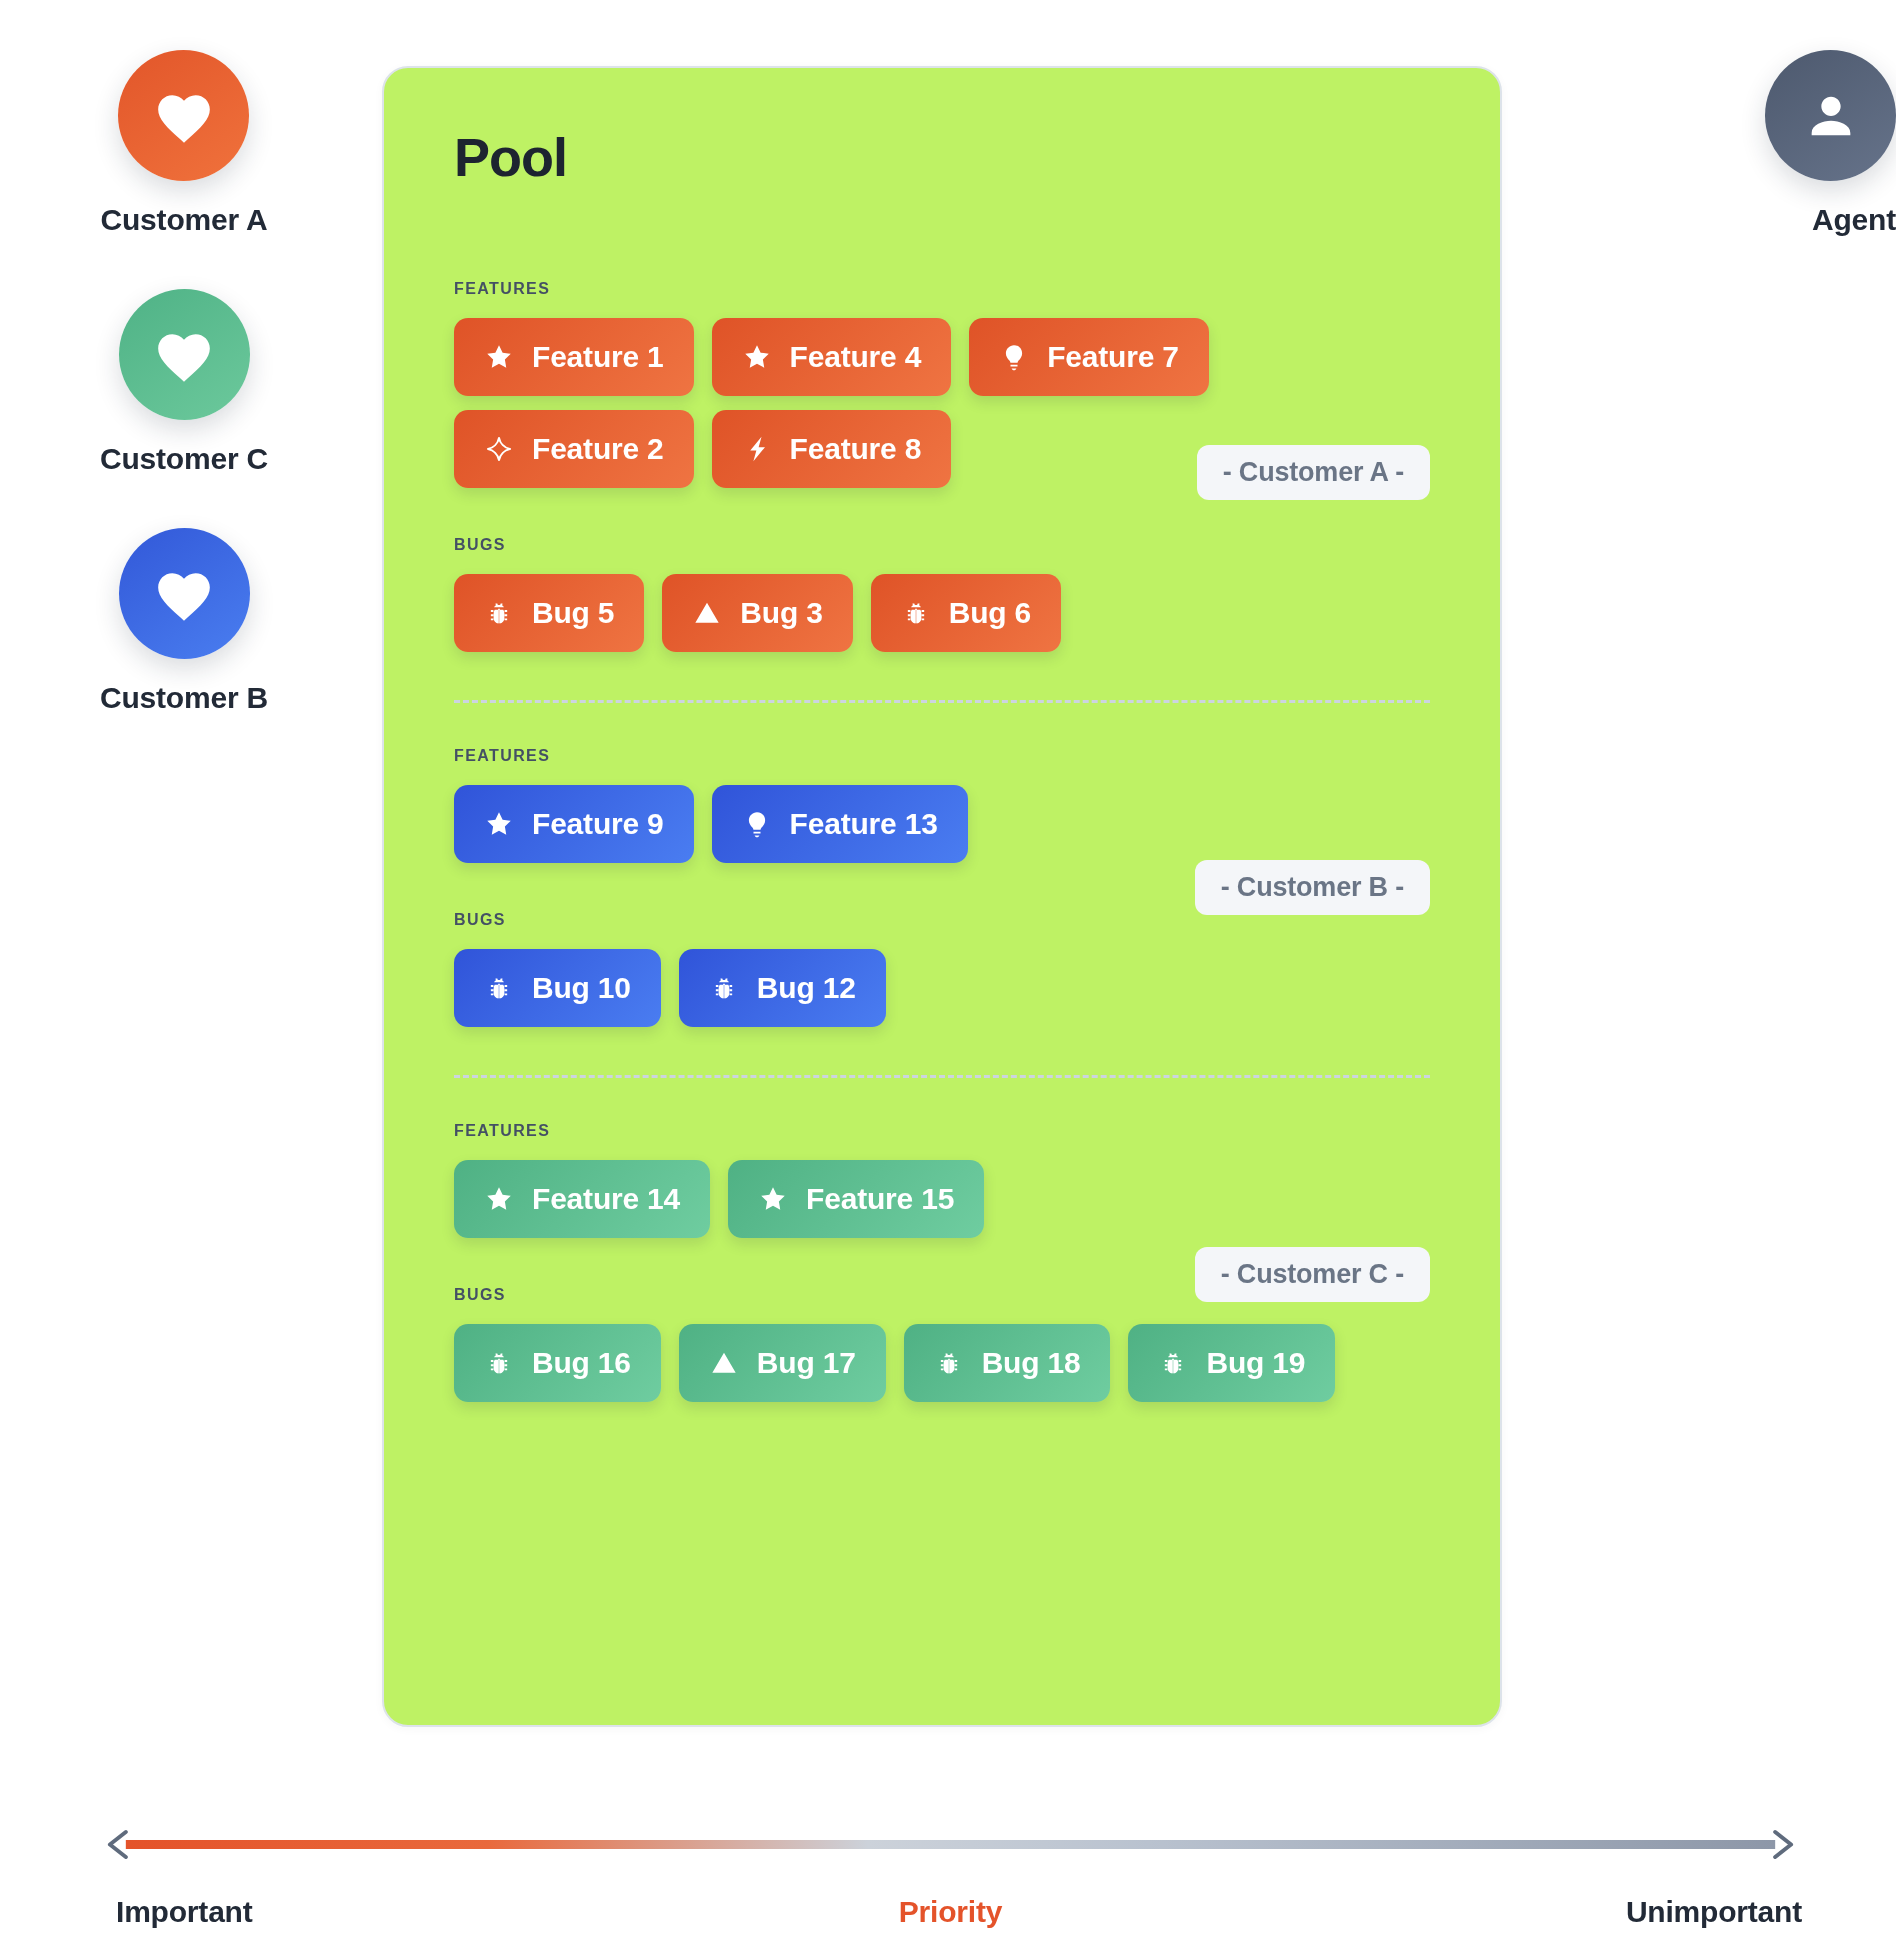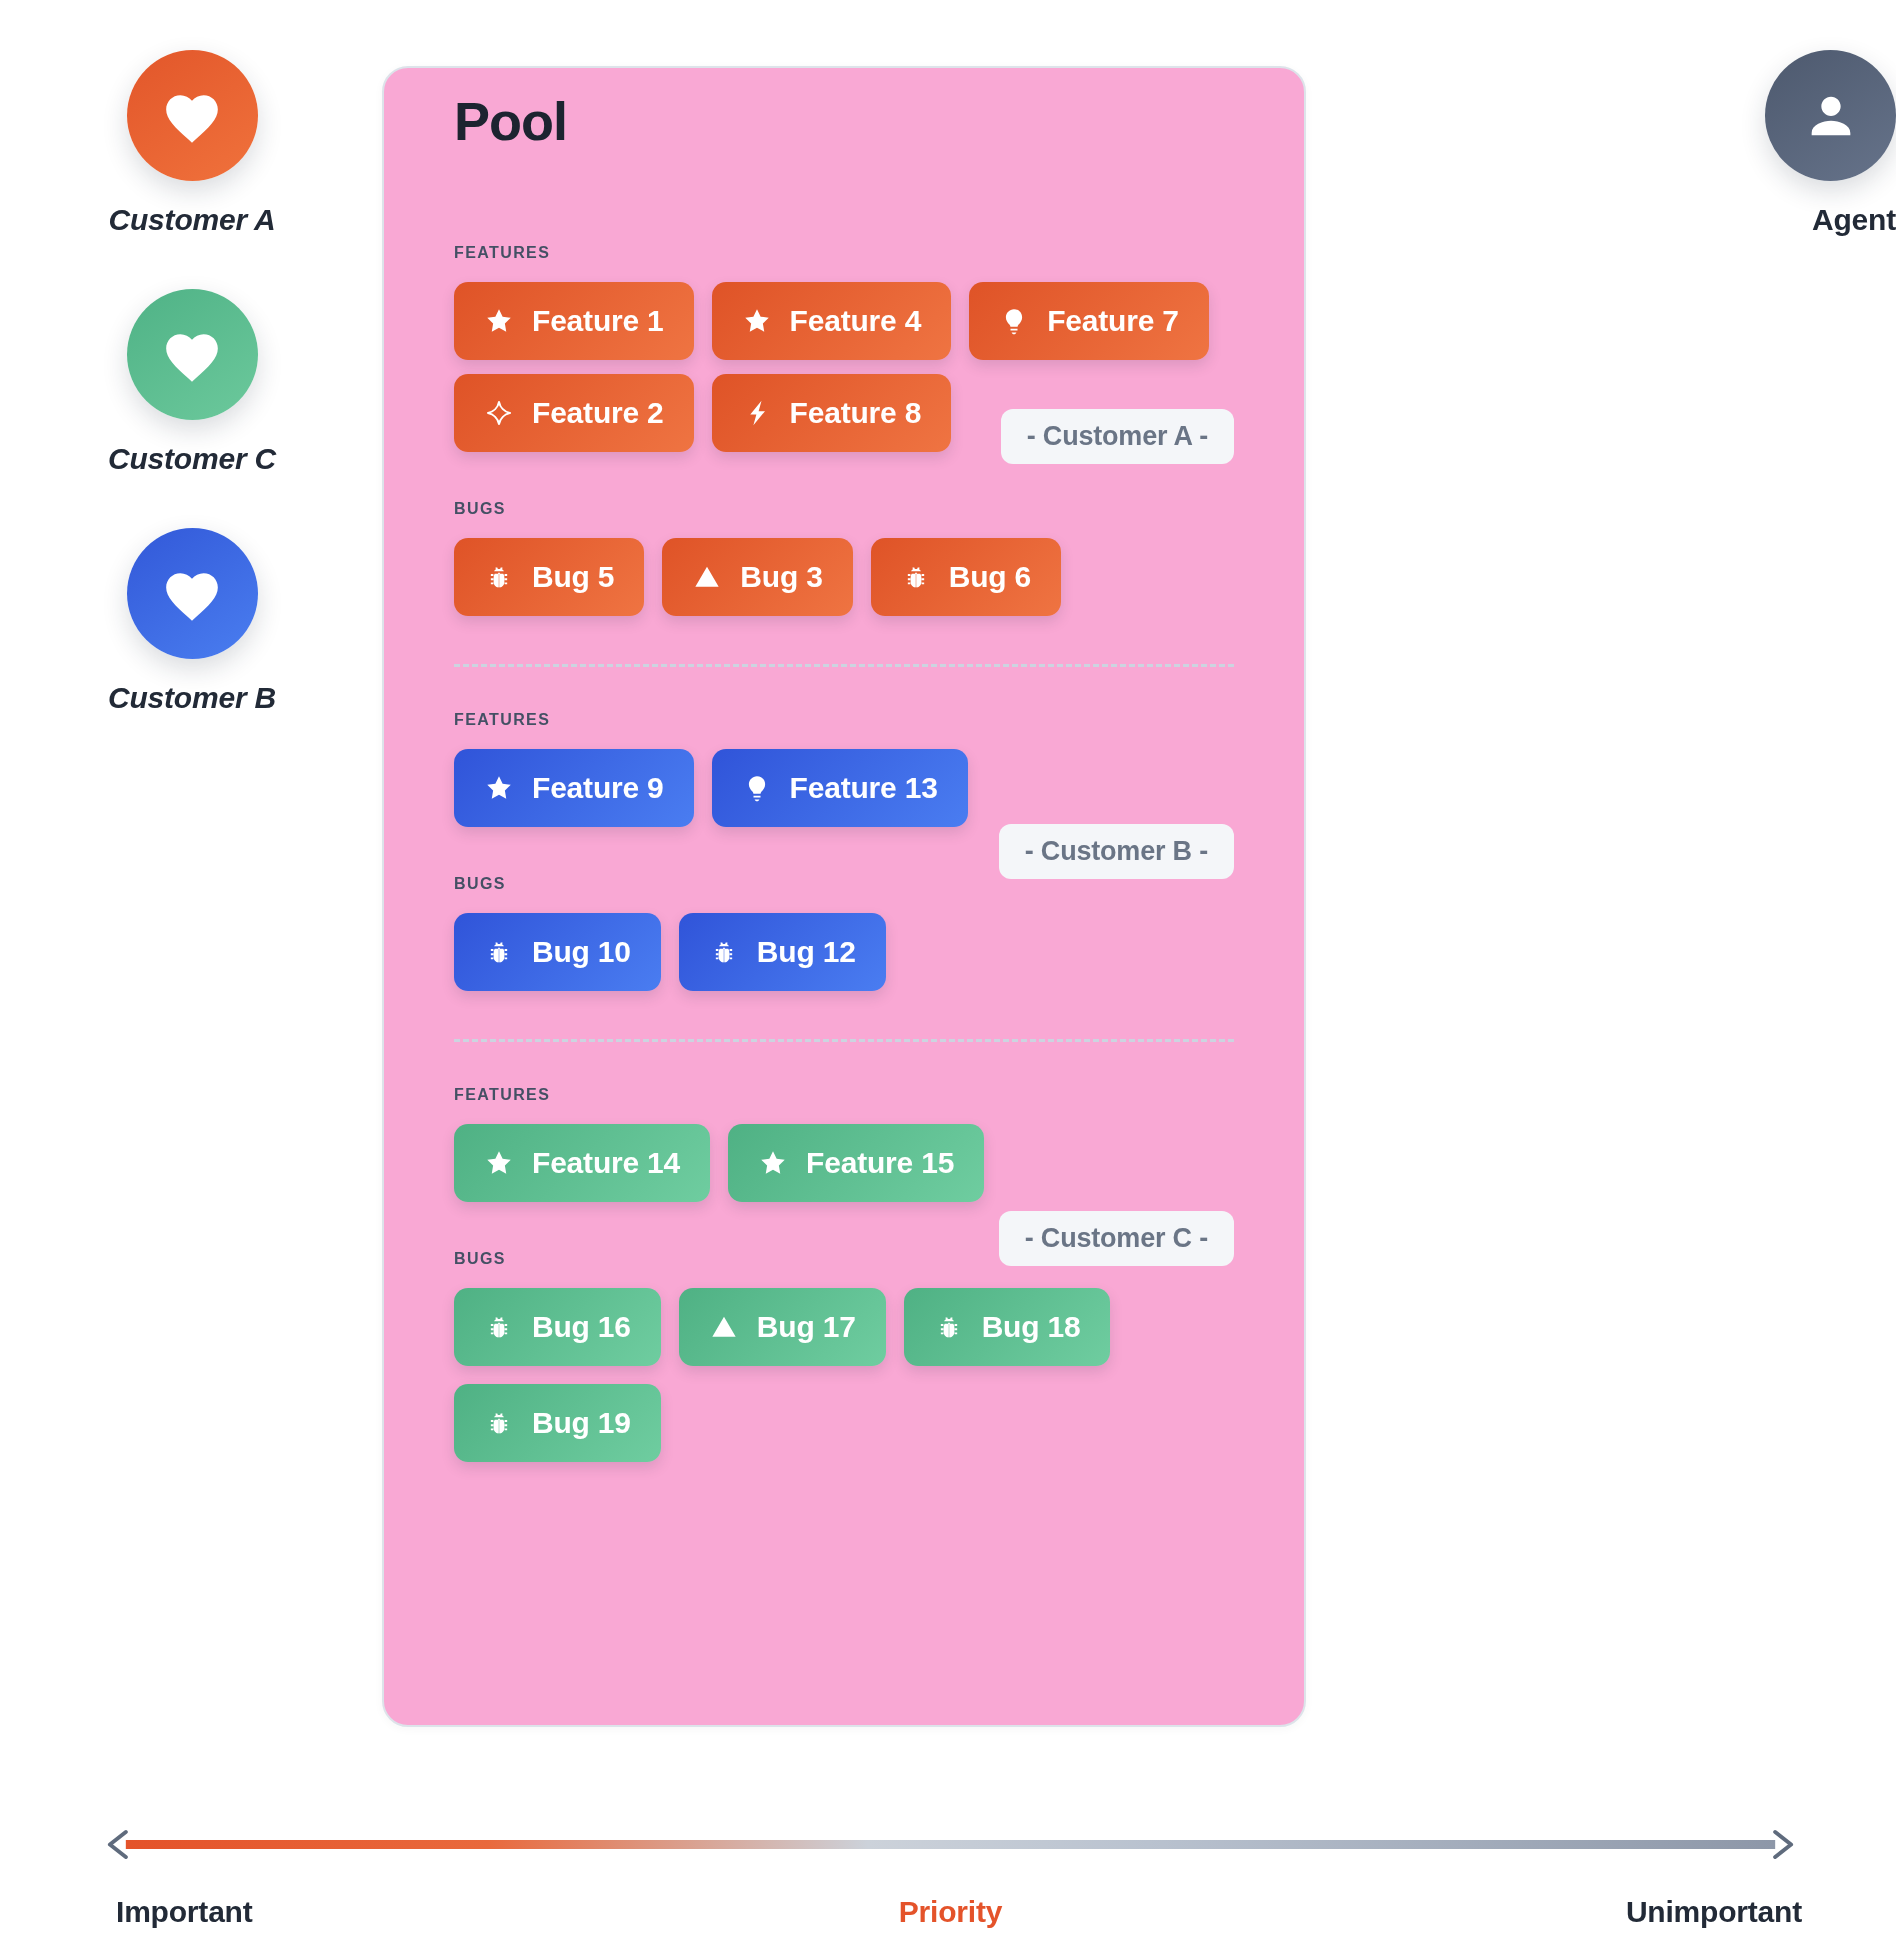--- a/index.html
+++ b/index.html
@@ -14,26 +14,26 @@
 
   .stage {
     position: relative;
     width: 1896px;
     height: 1950px;
   }
 
   
   .customer-rail {
     position: absolute;
-    left: 8px;
+    left: 0px;
     top: 50px;
     width: 368px;
     display: flex;
     flex-direction: column;
-    font-style: italic;
+    align-items: center;
   }
   .customer-node {
     display: flex;
     flex-direction: column;
     align-items: center;
     margin-bottom: 52px;
   }
   .avatar {
     width: 131px;
     height: 131px;
@@ -66,27 +66,27 @@
     display: flex;
     flex-direction: column;
     align-items: flex-end;
   }
 
   
   .pool-card {
     position: absolute;
     left: 382px;
     top: 66px;
-    width: 924px;
+    width: 1120px;
     height: 1661px;
-    background: #f9a8d4;
+    background: #bef264;
     border: 2px solid #dde3ea;
     border-radius: 26px;
     box-shadow: 0 2px 10px rgba(30,40,60,0.04);
-    padding: 26px 70px 0 70px;
+    padding: 62px 70px 0 70px;
   }
   .pool-title {
     font-size: 54px;
     font-weight: bold;
     color: #1d2430;
     letter-spacing: -1px;
     line-height: 1;
   }
 
   .group { position: relative; }

